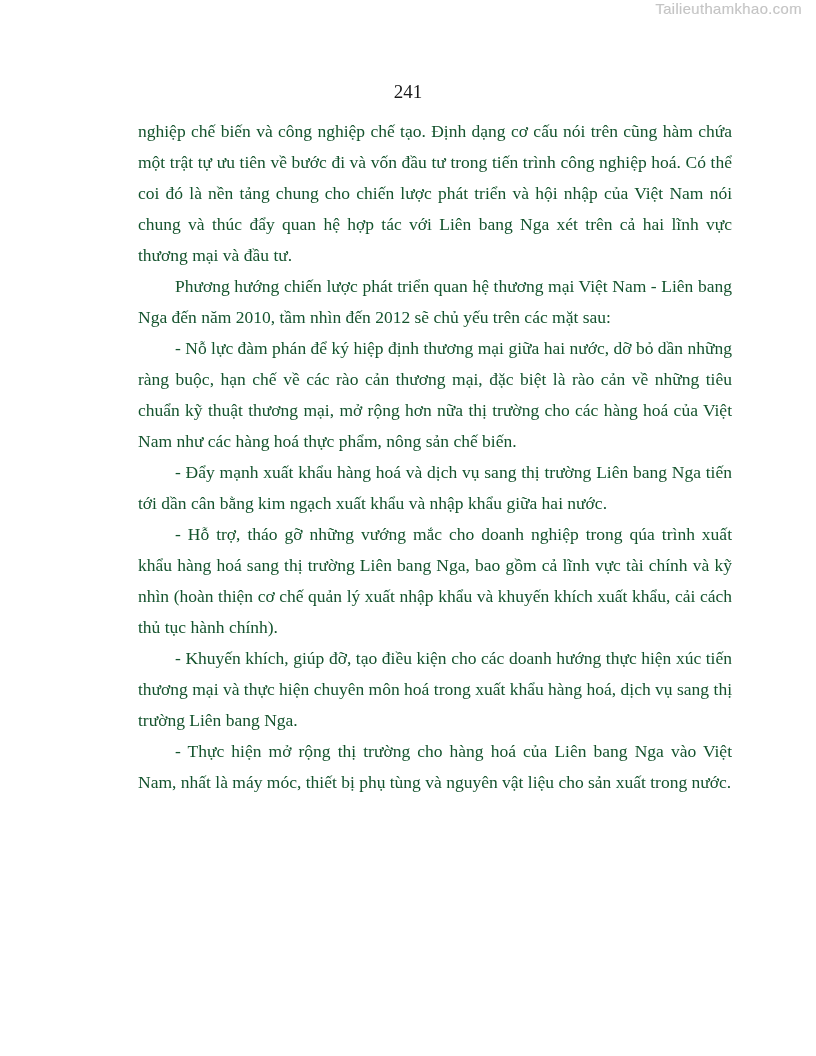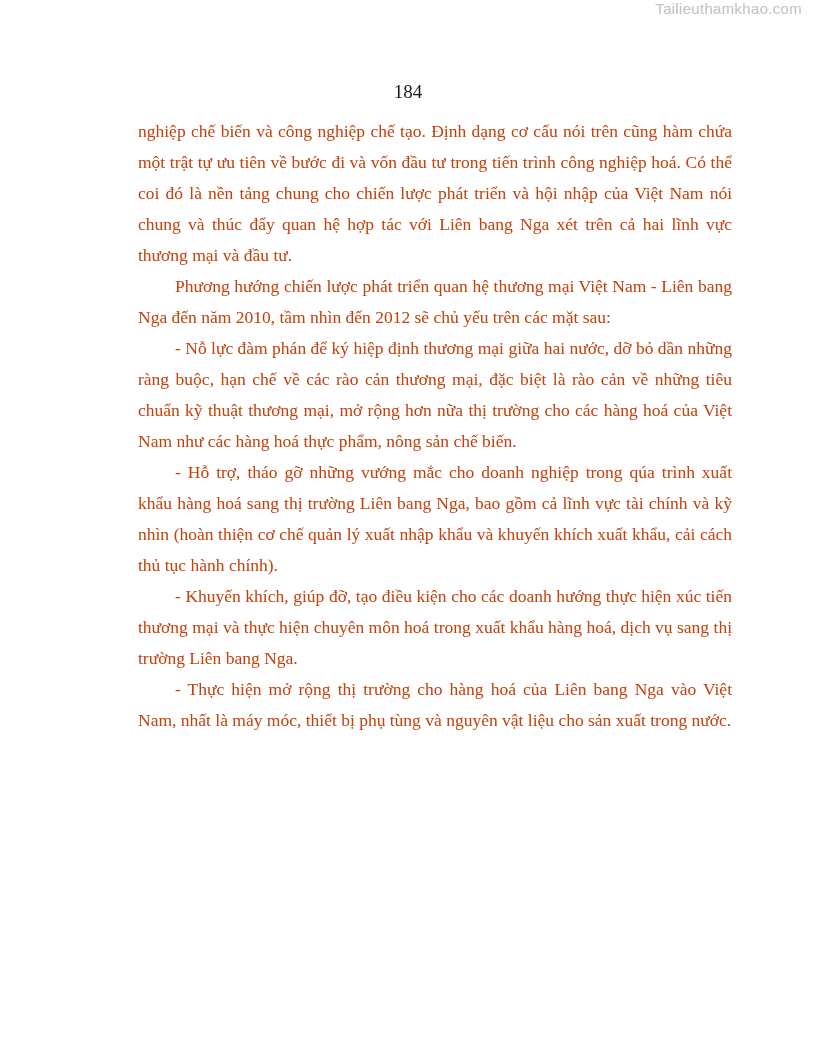--- a/index.html
+++ b/index.html
@@ -36,37 +36,38 @@
     color: #1a1a1a;
   }
   .content {
     position: absolute;
     top: 116px;
     left: 138px;
     width: 594px;
     font-size: 17.5px;
     line-height: 31px;
     text-align: justify;
-    color: #c2410c;
+    color: #14532d;
   }
   .content p {
     margin: 0;
     padding: 0;
   }
   .content p.indent {
     text-indent: 37px;
   }
 </style>
 </head>
 <body>
 
 <div class="watermark">Tailieuthamkhao.com</div>
 
-<div class="page-number">184</div>
+<div class="page-number">241</div>
 
 <div class="content">
   <p class="plain">nghiệp chế biến và công nghiệp chế tạo. Định dạng cơ cấu nói trên  cũng hàm chứa một trật tự ưu tiên về bước đi và vốn đầu tư trong tiến trình công nghiệp hoá. Có thể coi đó là nền tảng chung cho chiến lược phát triển và hội nhập của Việt Nam nói chung và thúc đẩy quan hệ hợp tác với Liên bang Nga xét trên cả hai lĩnh vực thương mại và đầu tư.</p>
   <p class="indent">Phương hướng chiến lược phát triển quan hệ thương mại Việt Nam - Liên bang Nga đến năm 2010, tầm nhìn đến 2012 sẽ chủ yếu trên các mặt sau:</p>
   <p class="indent">-  Nỗ lực đàm phán để ký hiệp định thương mại giữa hai nước, dỡ bỏ dần những ràng buộc, hạn chế về các rào cản thương mại, đặc biệt là rào cản về những tiêu chuẩn kỹ thuật thương mại, mở rộng hơn nữa thị trường cho các hàng hoá của Việt Nam như các hàng hoá thực phẩm, nông sản chế biến.</p>
+  <p class="indent">-  Đẩy mạnh xuất khẩu hàng hoá và dịch vụ sang thị trường Liên bang Nga tiến tới dần cân bằng kim ngạch xuất khẩu và nhập khẩu giữa hai nước.</p>
   <p class="indent">-  Hỗ trợ, tháo gỡ những vướng mắc cho doanh nghiệp trong qúa trình xuất khẩu hàng hoá sang thị trường Liên bang Nga, bao gồm cả lĩnh vực tài chính và kỹ nhìn (hoàn thiện cơ chế quản lý xuất nhập khẩu và khuyến khích xuất khẩu, cải cách thủ tục hành chính).</p>
   <p class="indent">-  Khuyến khích, giúp đỡ, tạo điều kiện cho các doanh hướng thực hiện xúc tiến thương mại và thực hiện chuyên môn hoá trong xuất khẩu hàng hoá, dịch vụ sang thị trường Liên bang Nga.</p>
   <p class="indent">-  Thực hiện mở rộng thị trường cho hàng hoá của Liên bang Nga vào Việt Nam, nhất là máy móc, thiết bị phụ tùng và nguyên vật liệu cho sản xuất trong nước.</p>
 </div>
 
 </body></html>

